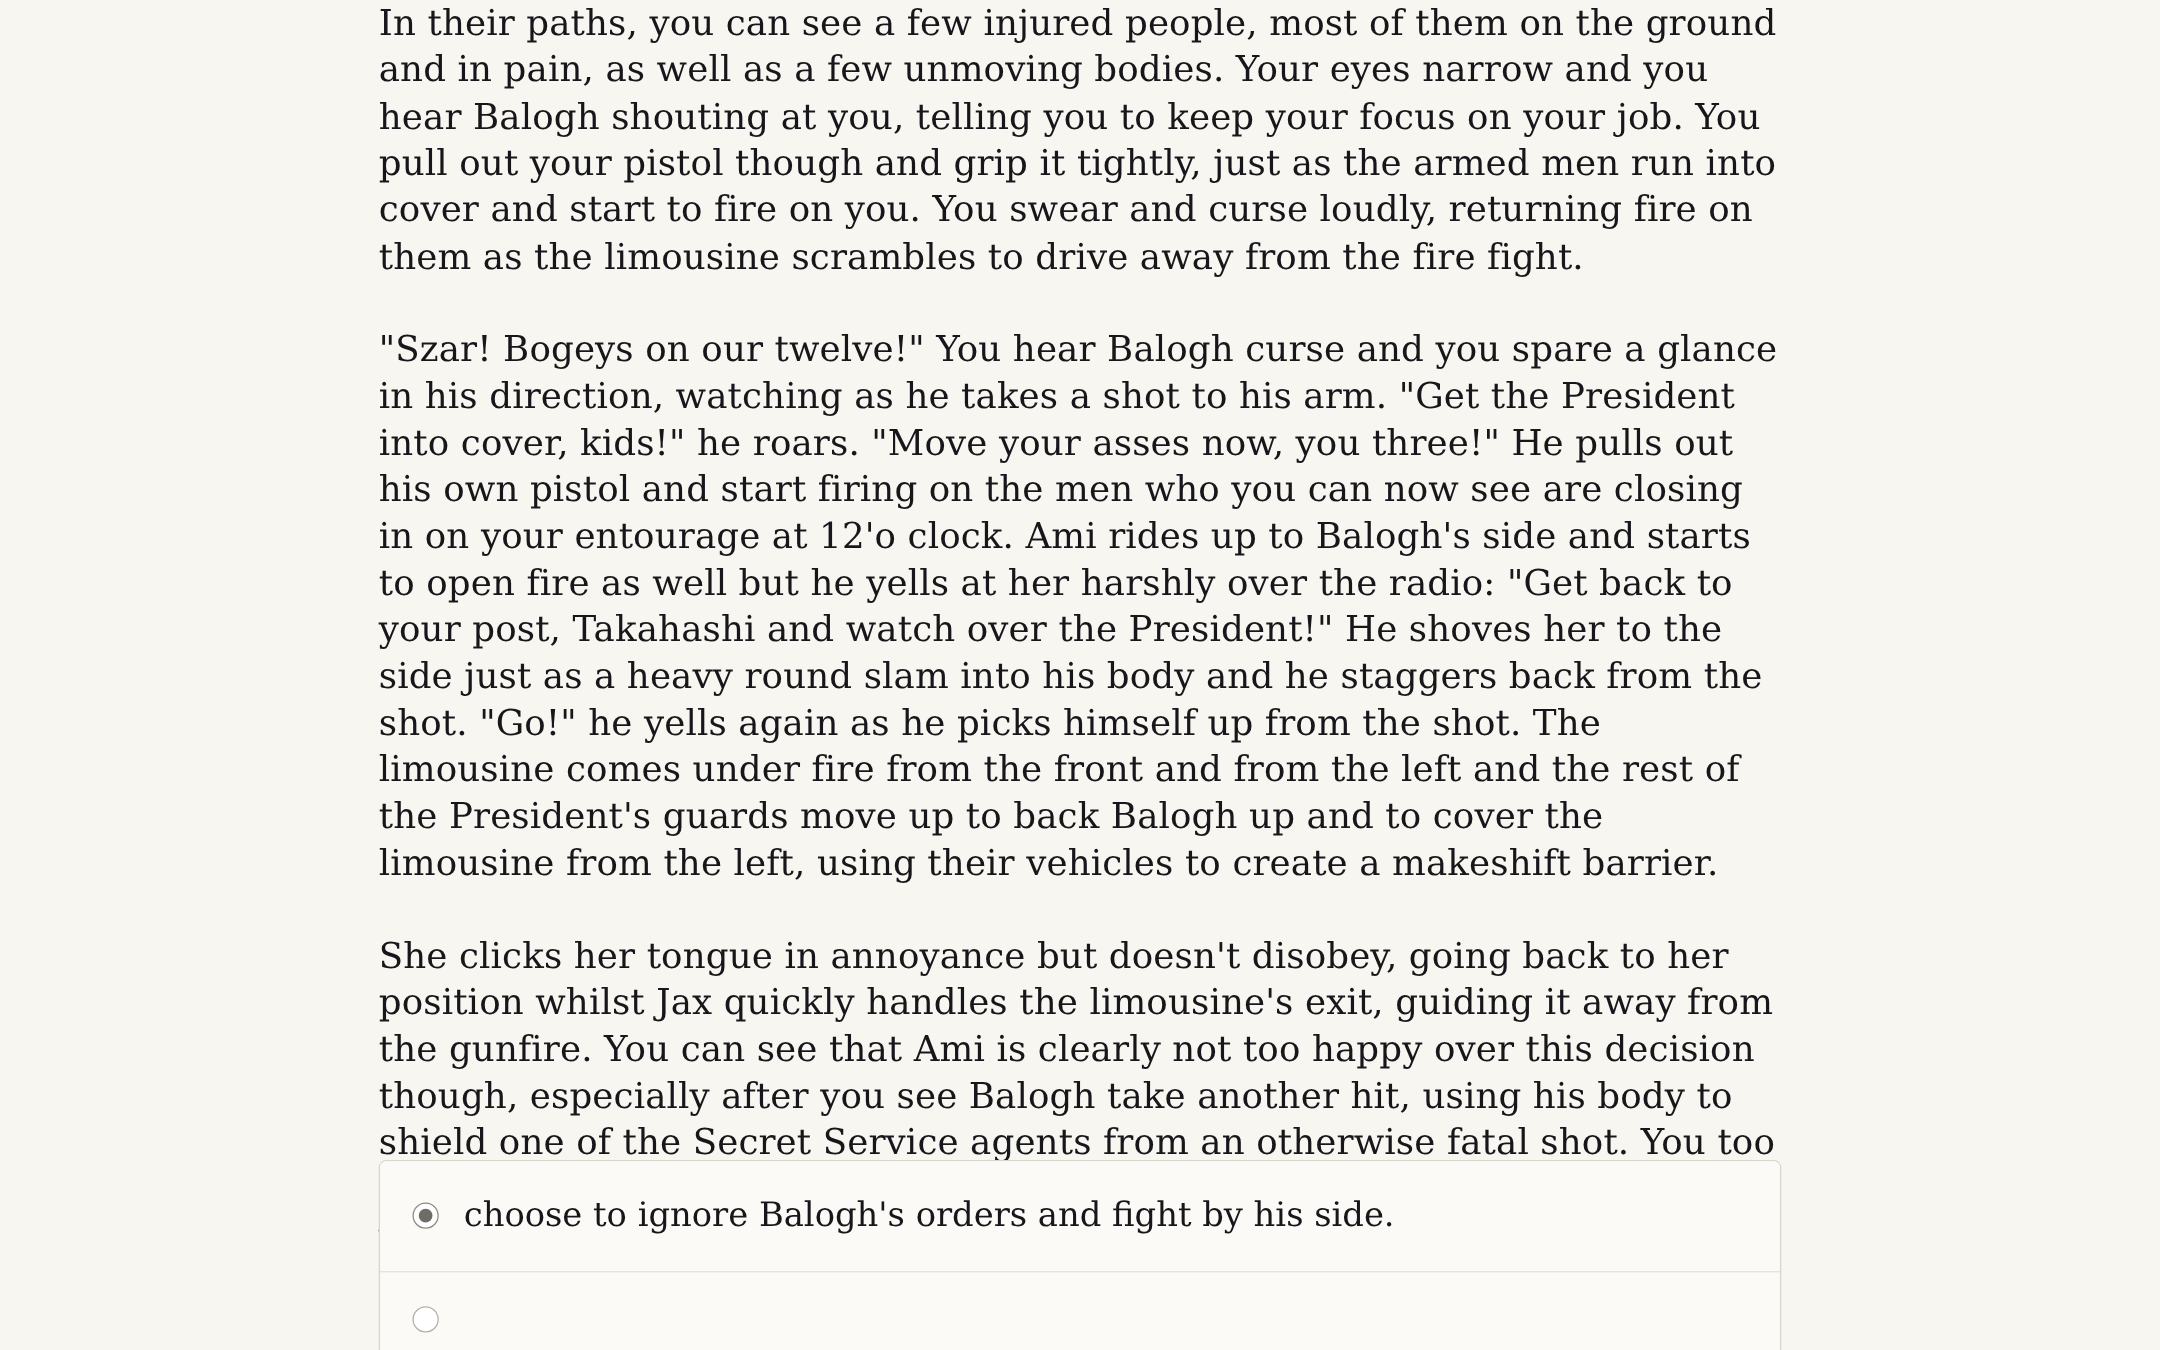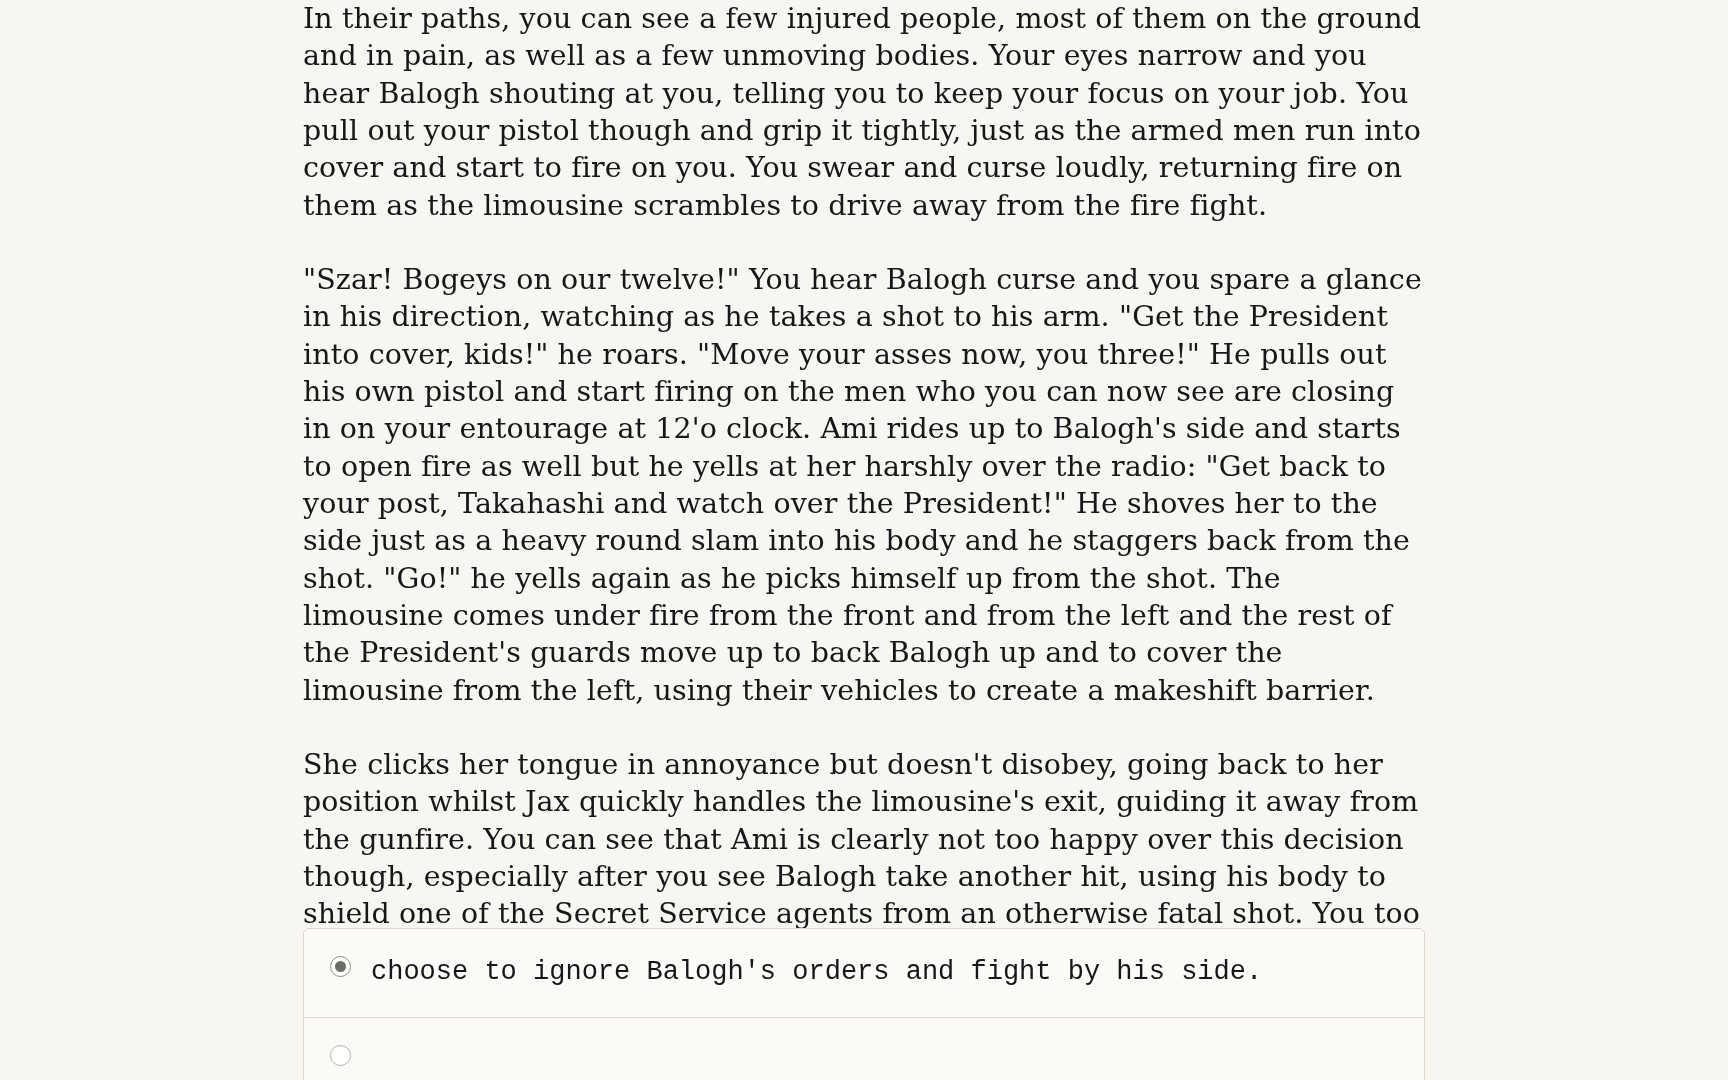--- a/index.html
+++ b/index.html
@@ -40,26 +40,26 @@
     top: 928px;
     width: 1122px;
     border: 1px solid #d8d5cd;
     border-radius: 6px;
     background: #fbfaf6;
     box-sizing: border-box;
     overflow: hidden;
   }
   .choice {
     display: flex;
+    align-items: center;
     gap: 20px;
     padding: 27px 28px 27px 26px;
     border-bottom: 1px solid #dedbd3;
     background: #fbfaf6;
     cursor: pointer;
-    font-family: Liberation Mono, monospace;
   }
   .choice:last-child {
     border-bottom: none;
   }
   .radio {
     flex: 0 0 auto;
     width: 21px;
     height: 21px;
     border-radius: 50%;
     border: 1px solid #b4b0a6;

